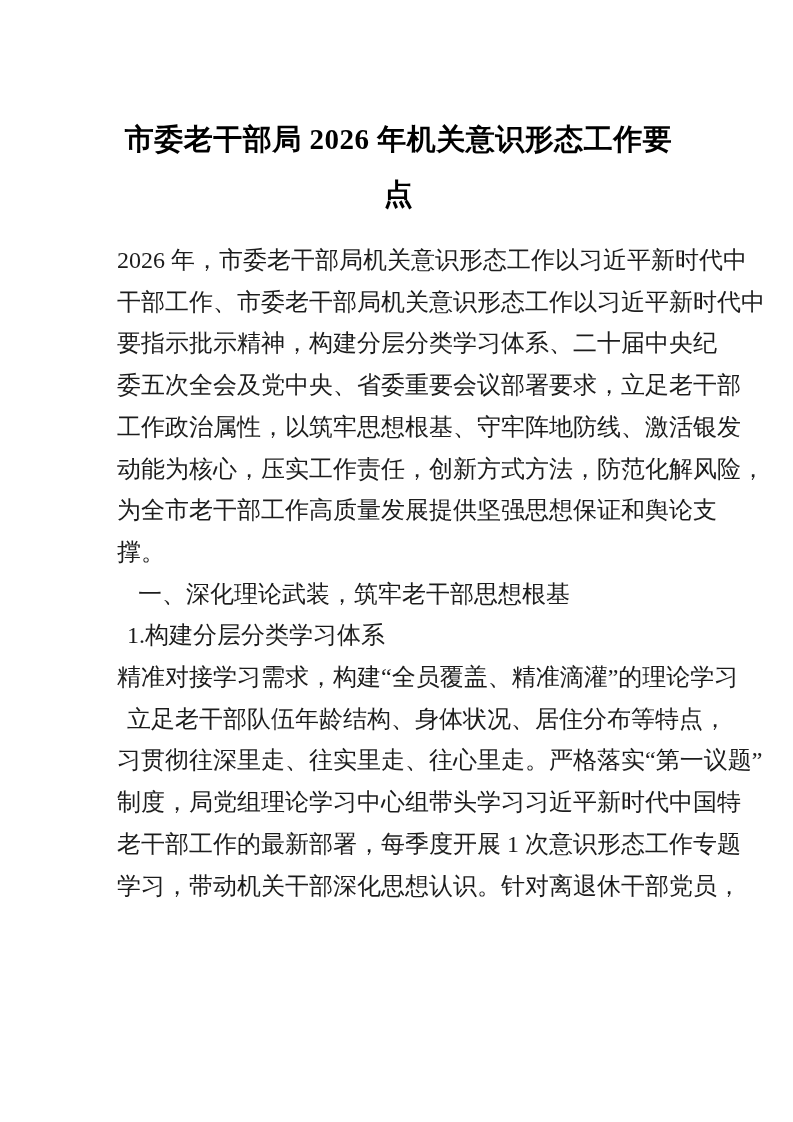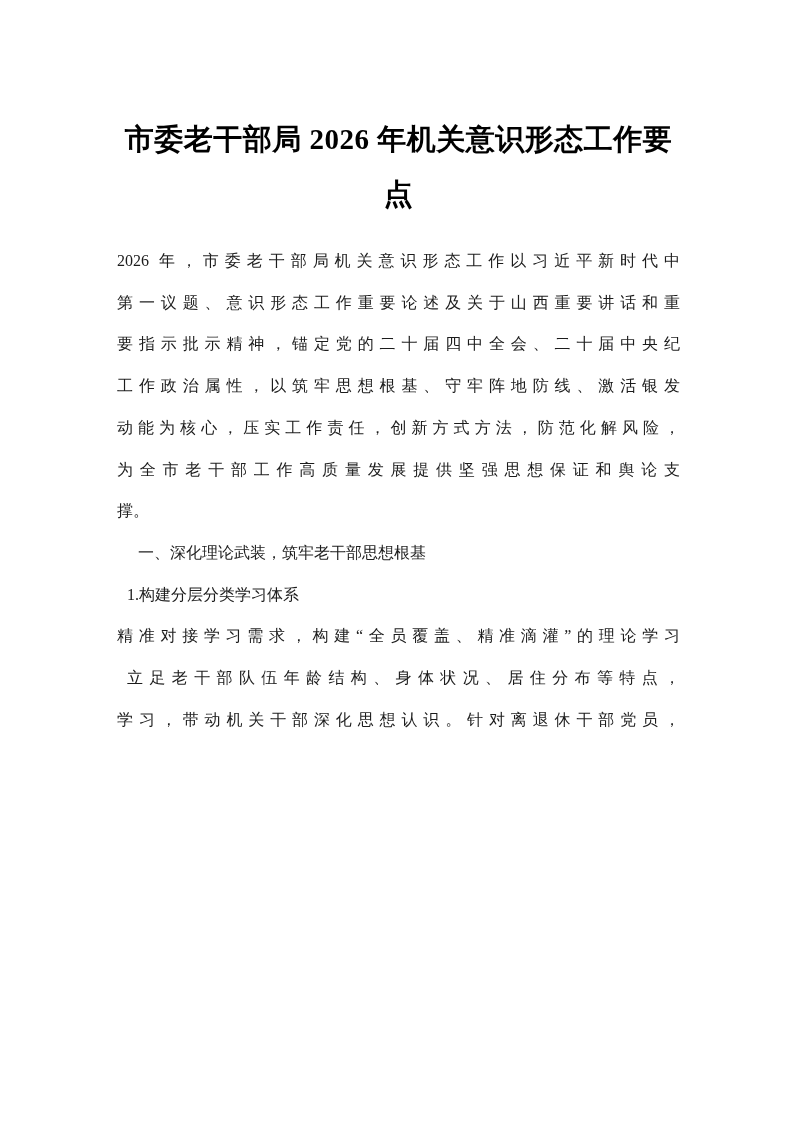--- a/index.html
+++ b/index.html
@@ -23,21 +23,21 @@
     margin-top: 112px;
     text-align: center;
     font-weight: bold;
     color: #000000;
     font-size: 29px;
     line-height: 55px;
     letter-spacing: 0.5px;
   }
   .doc-body {
     margin-top: 18px;
-    font-size: 16px;
+    font-size: 24px;
     line-height: 41.7px;
   }
   .line {
     text-align: justify;
     text-align-last: justify;
     text-justify: inter-character;
     white-space: nowrap;
   }
   .line.para-end {
     text-align-last: left;
@@ -57,32 +57,36 @@
 
   <div class="doc-title">
     <div>市委老干部局 2026 年机关意识形态工作要</div>
     <div>点</div>
   </div>
 
   <div class="doc-body">
 
     <div>
       <div class="line">2026 年，市委老干部局机关意识形态工作以习近平新时代中</div>
-      <div class="line">第一议题、意识形态工作重要论述及关于山西重要讲话和重</div>
-      <div class="line">要指示批示精神，锚定党的二十届四中全会、二十届中央纪</div>
+      <div class="line">干部工作、市委老干部局机关意识形态工作以习近平新时代中</div>
+      <div class="line">要指示批示精神，构建分层分类学习体系、二十届中央纪</div>
+      <div class="line">委五次全会及党中央、省委重要会议部署要求，立足老干部</div>
       <div class="line">工作政治属性，以筑牢思想根基、守牢阵地防线、激活银发</div>
       <div class="line">动能为核心，压实工作责任，创新方式方法，防范化解风险，</div>
       <div class="line">为全市老干部工作高质量发展提供坚强思想保证和舆论支</div>
       <div class="line para-end">撑。</div>
     </div>
 
     <div class="heading-line indent-1">一、深化理论武装，筑牢老干部思想根基</div>
 
     <div class="heading-line indent-half">1.构建分层分类学习体系</div>
 
     <div>
       <div class="line">精准对接学习需求，构建“全员覆盖、精准滴灌”的理论学习</div>
       <div class="line indent-half">立足老干部队伍年龄结构、身体状况、居住分布等特点，</div>
+      <div class="line">习贯彻往深里走、往实里走、往心里走。严格落实“第一议题”</div>
+      <div class="line">制度，局党组理论学习中心组带头学习习近平新时代中国特</div>
+      <div class="line">老干部工作的最新部署，每季度开展 1 次意识形态工作专题</div>
       <div class="line">学习，带动机关干部深化思想认识。针对离退休干部党员，</div>
     </div>
 
   </div>
 </div>
 
 </body></html>

